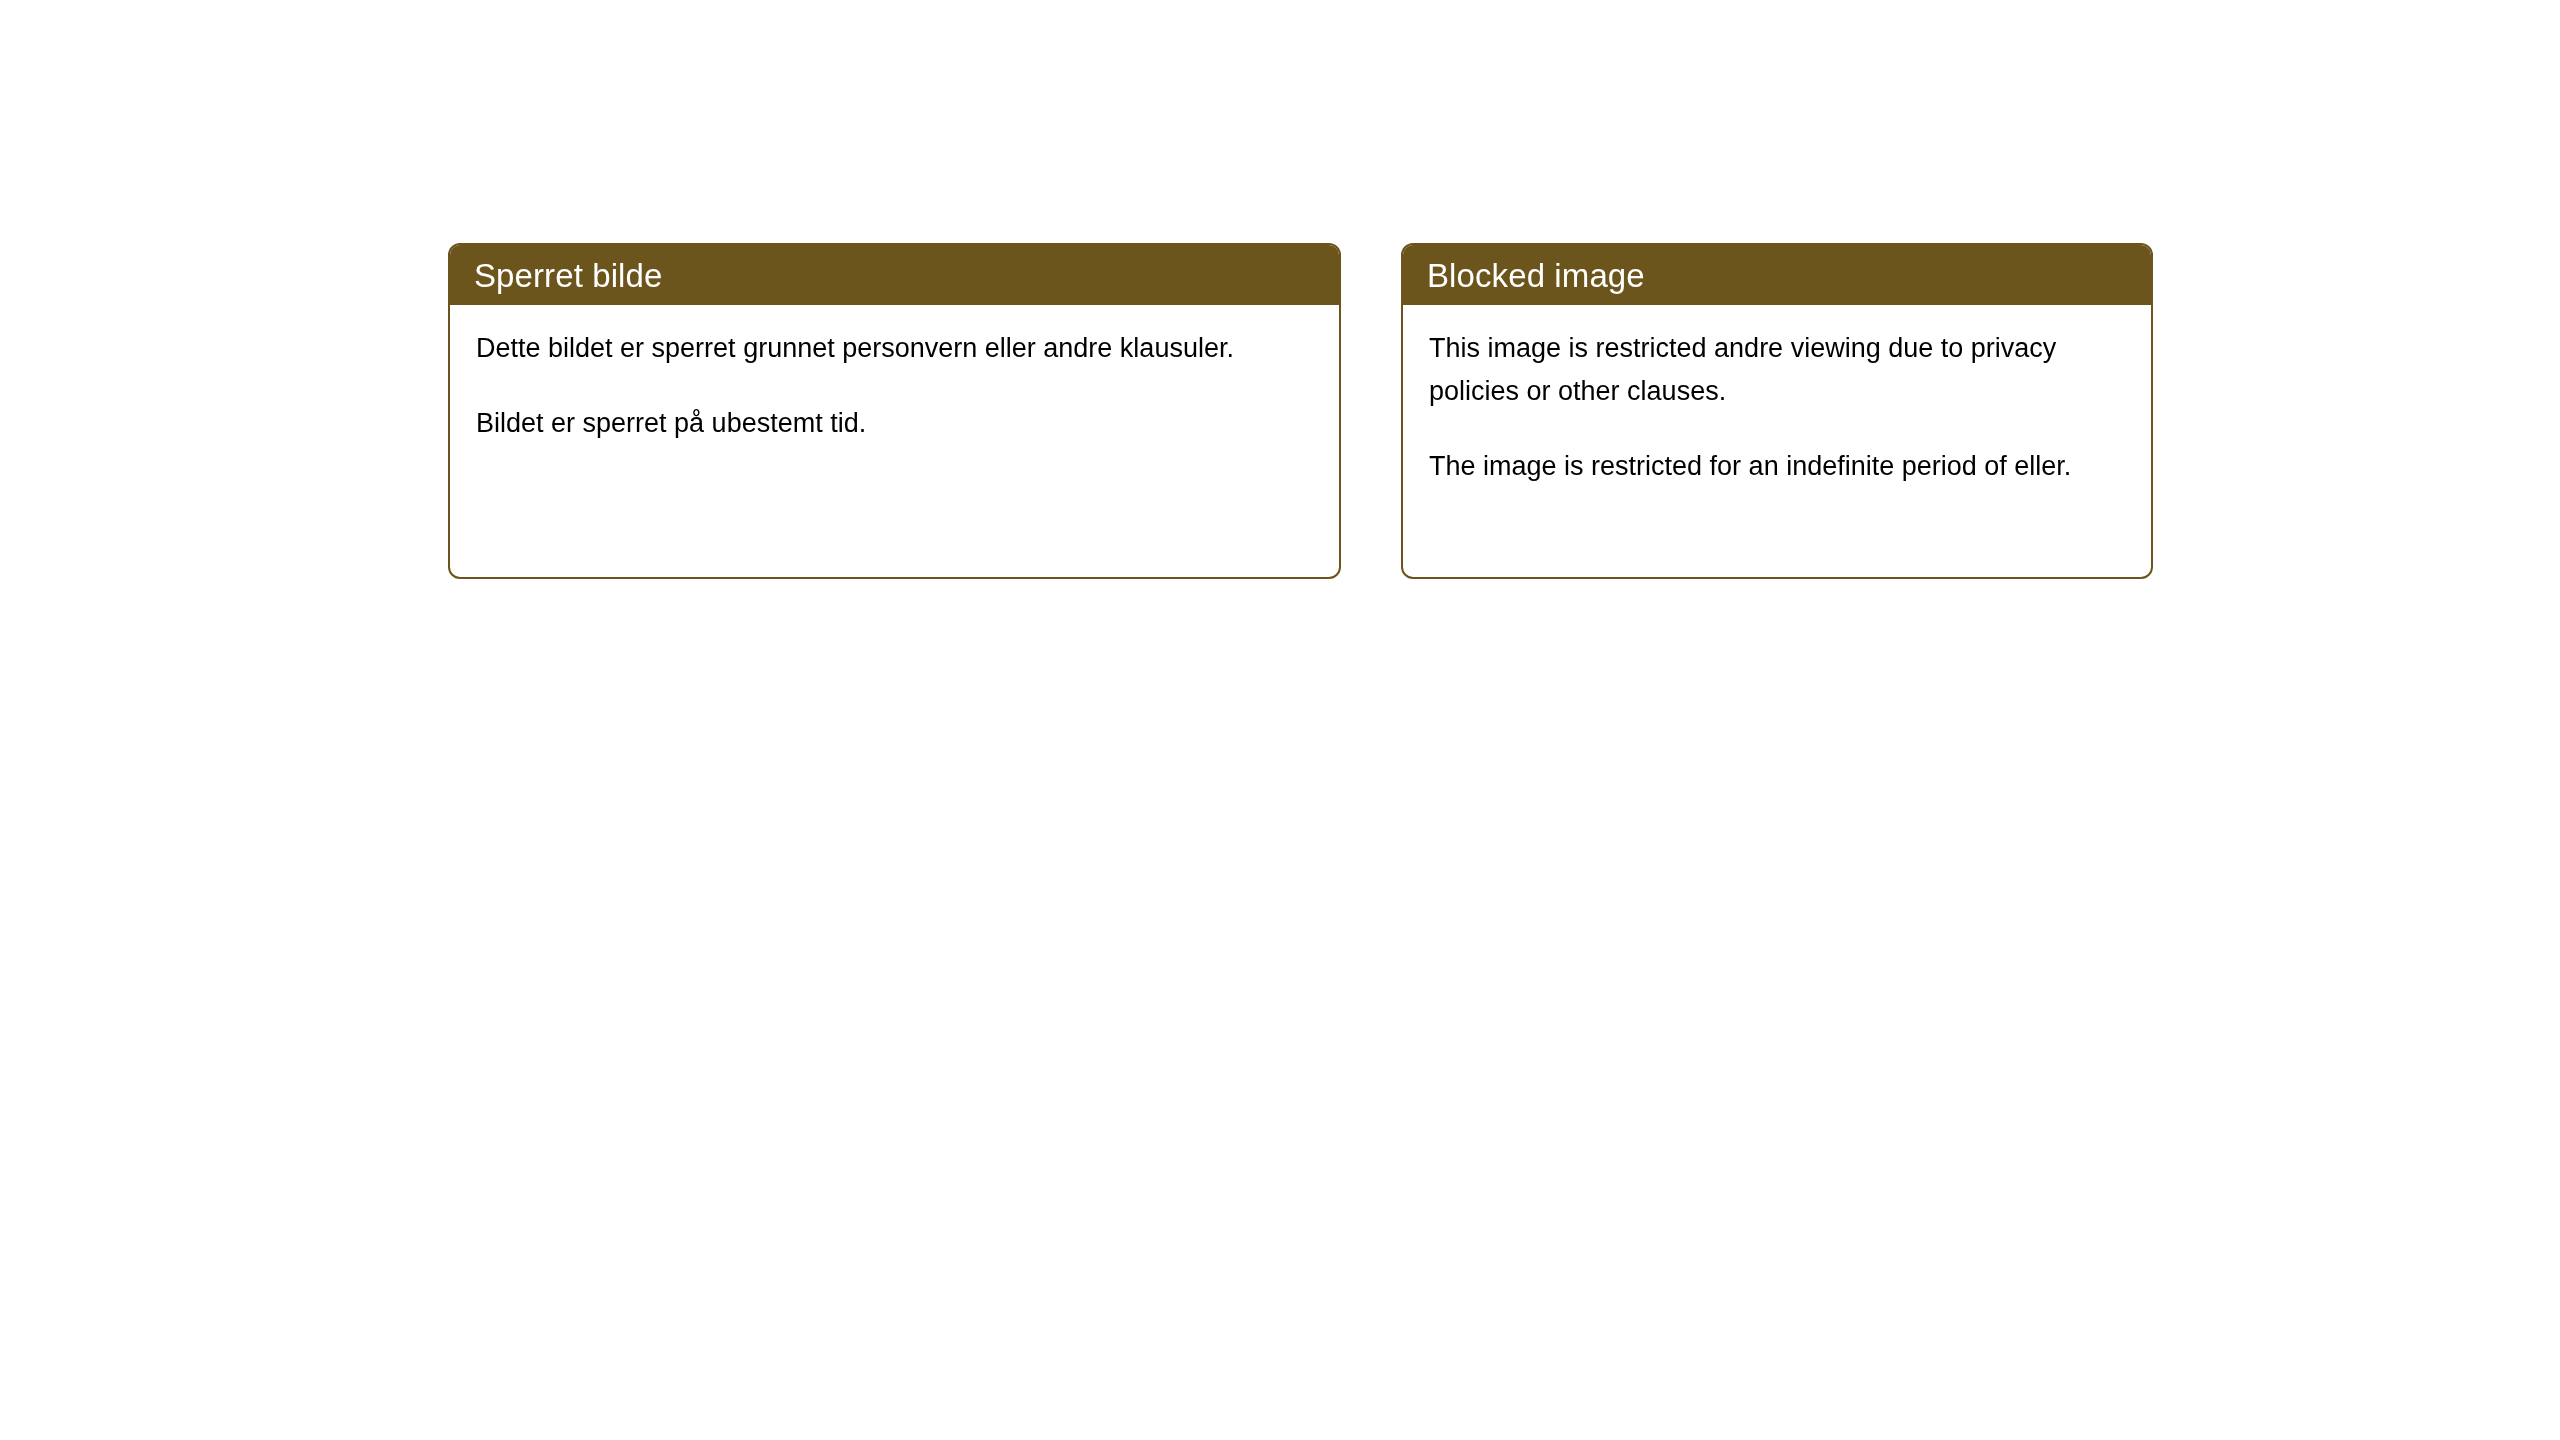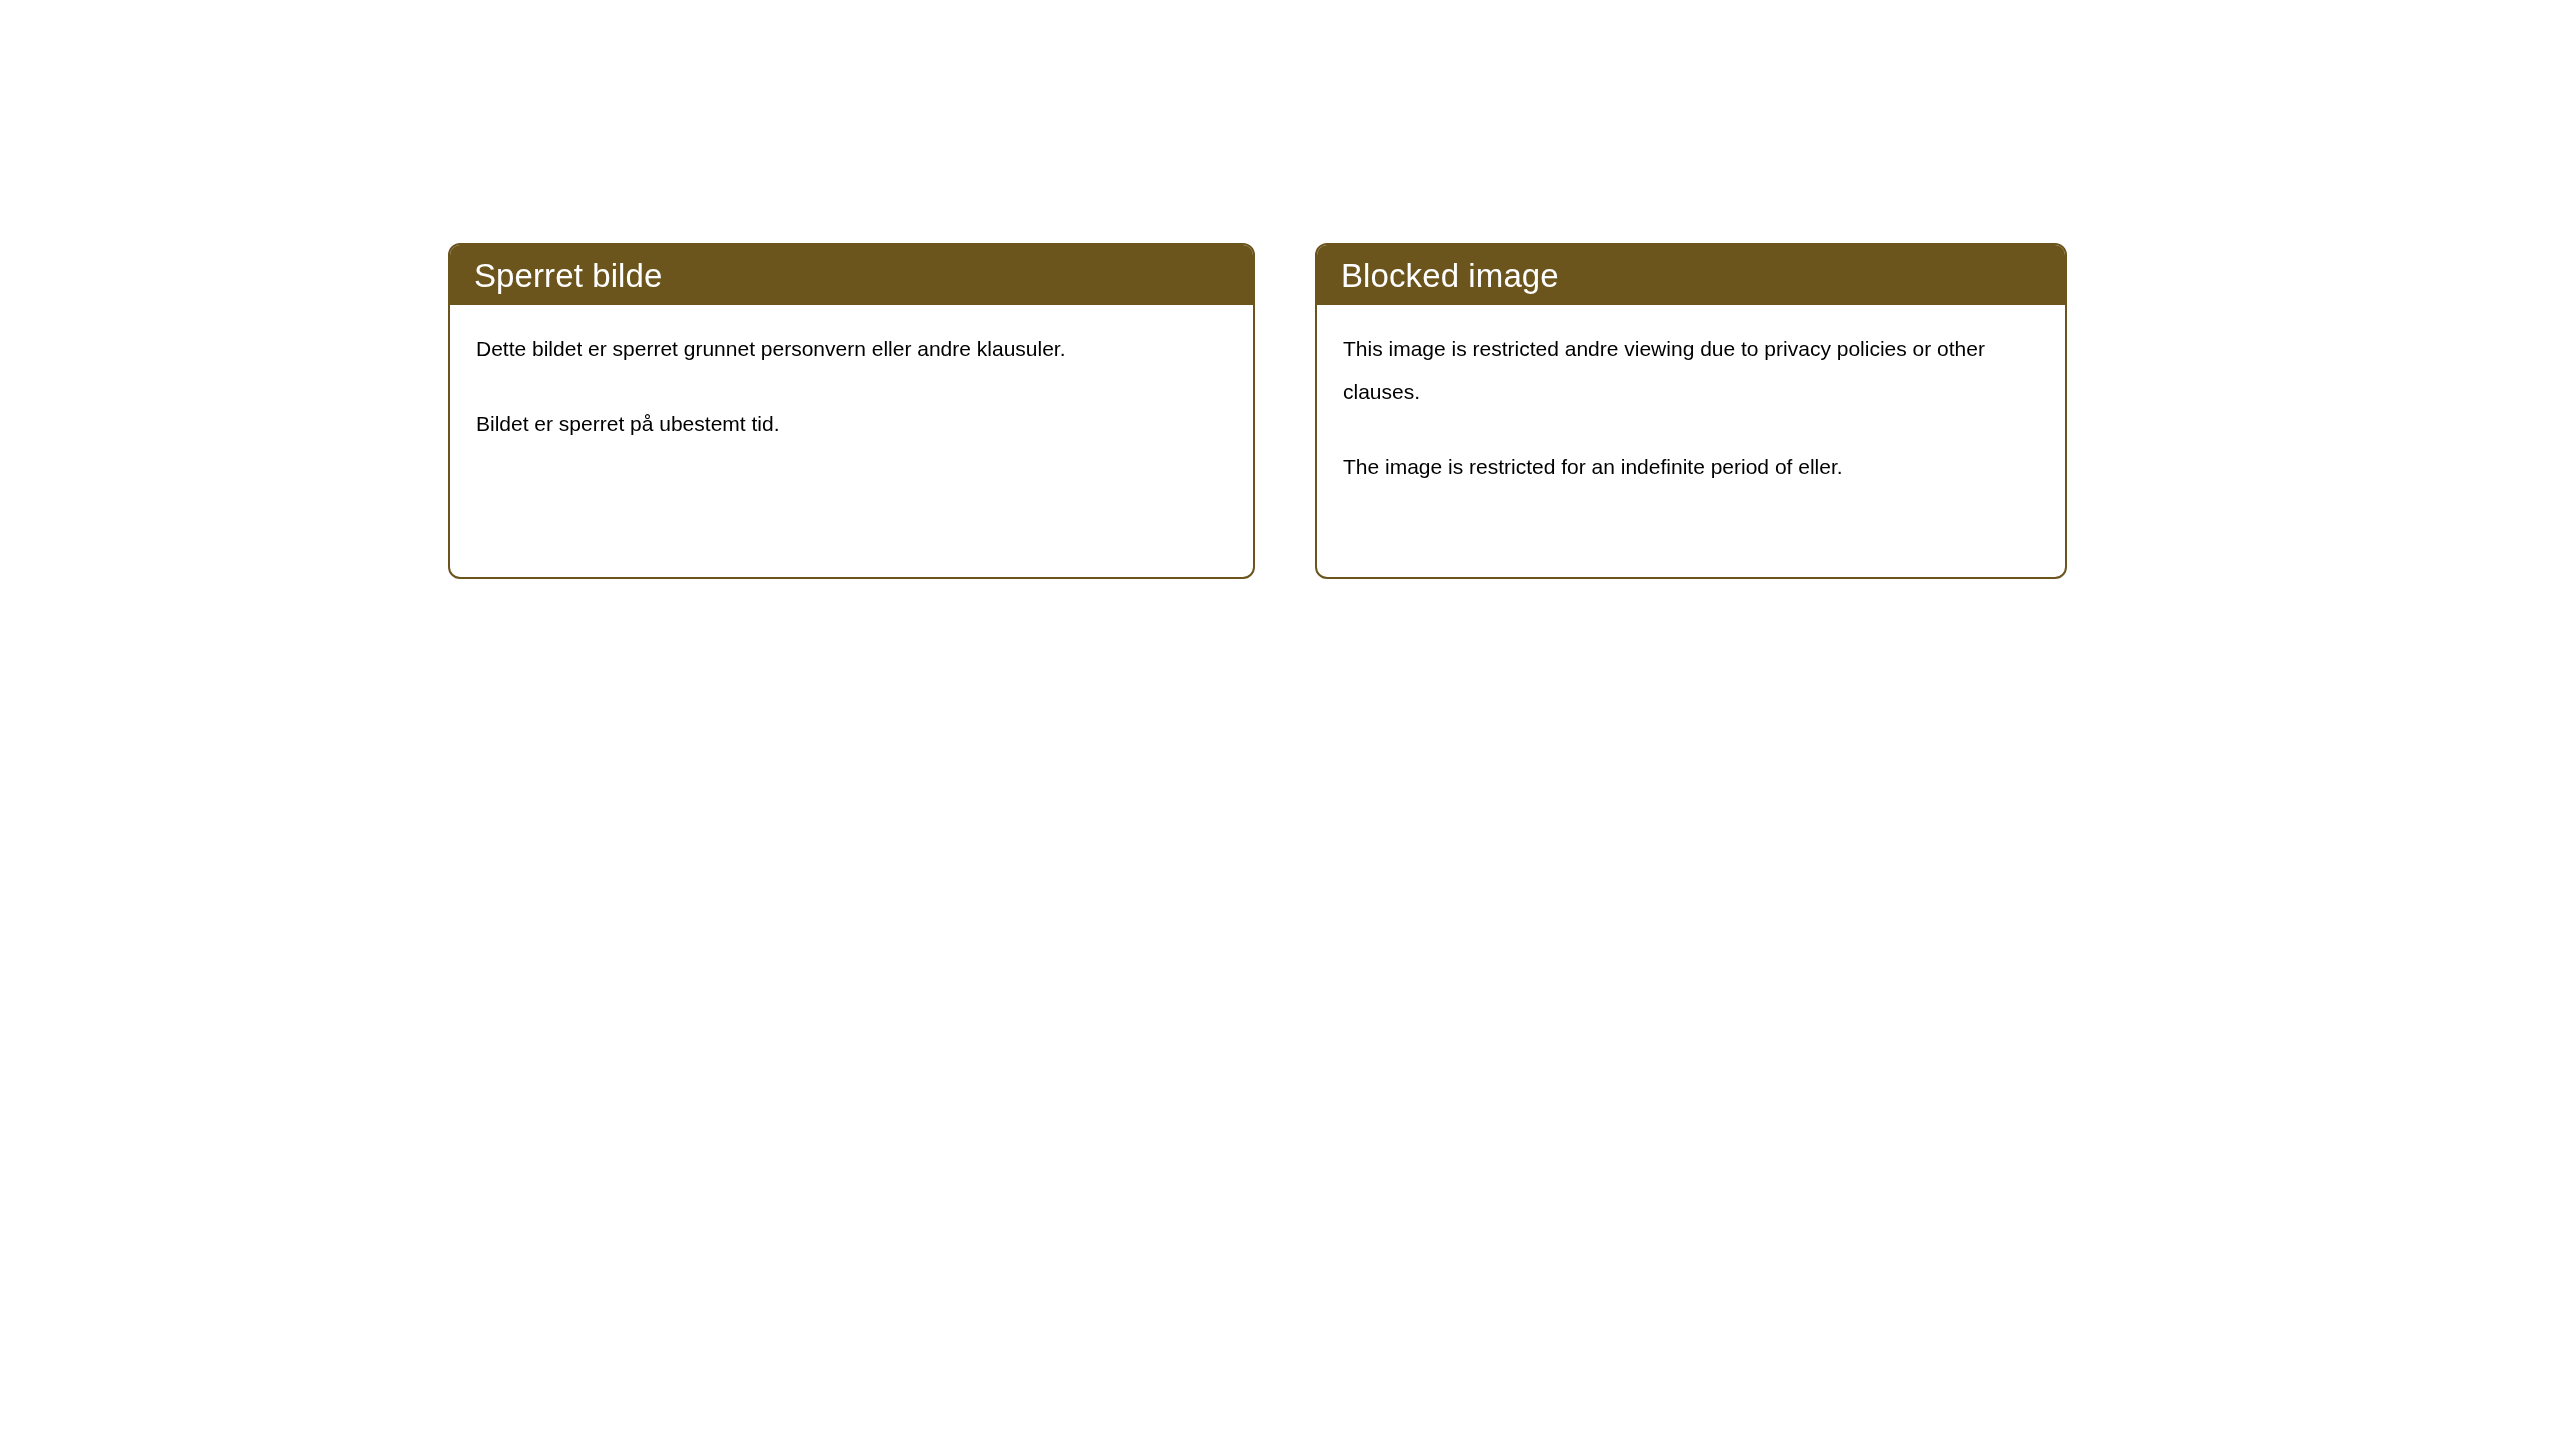--- a/index.html
+++ b/index.html
@@ -36,21 +36,21 @@
     background: #ffffff;
     border: 2px solid #6b551c;
     border-radius: 12px;
     box-sizing: border-box;
     overflow: hidden;
     display: flex;
     flex-direction: column;
   }
 
   .notice-card.card-no {
-    width: 807px;
+    width: 893px;
     height: 336px;
   }
 
   .notice-card.card-en {
     width: 752px;
     height: 336px;
   }
 
   .card-header {
     background: #6b551c;
@@ -72,21 +72,21 @@
   }
 
   .card-body {
     flex: 1 1 auto;
     padding: 22px 26px 0 26px;
     box-sizing: border-box;
   }
 
   .card-paragraph {
     color: #000000;
-    font-size: 21px;
+    font-size: 27px;
     font-weight: 400;
     line-height: 43px;
     margin: 0;
   }
 
   .card-paragraph + .card-paragraph {
     margin-top: 32px;
   }
 </style>
 </head>

